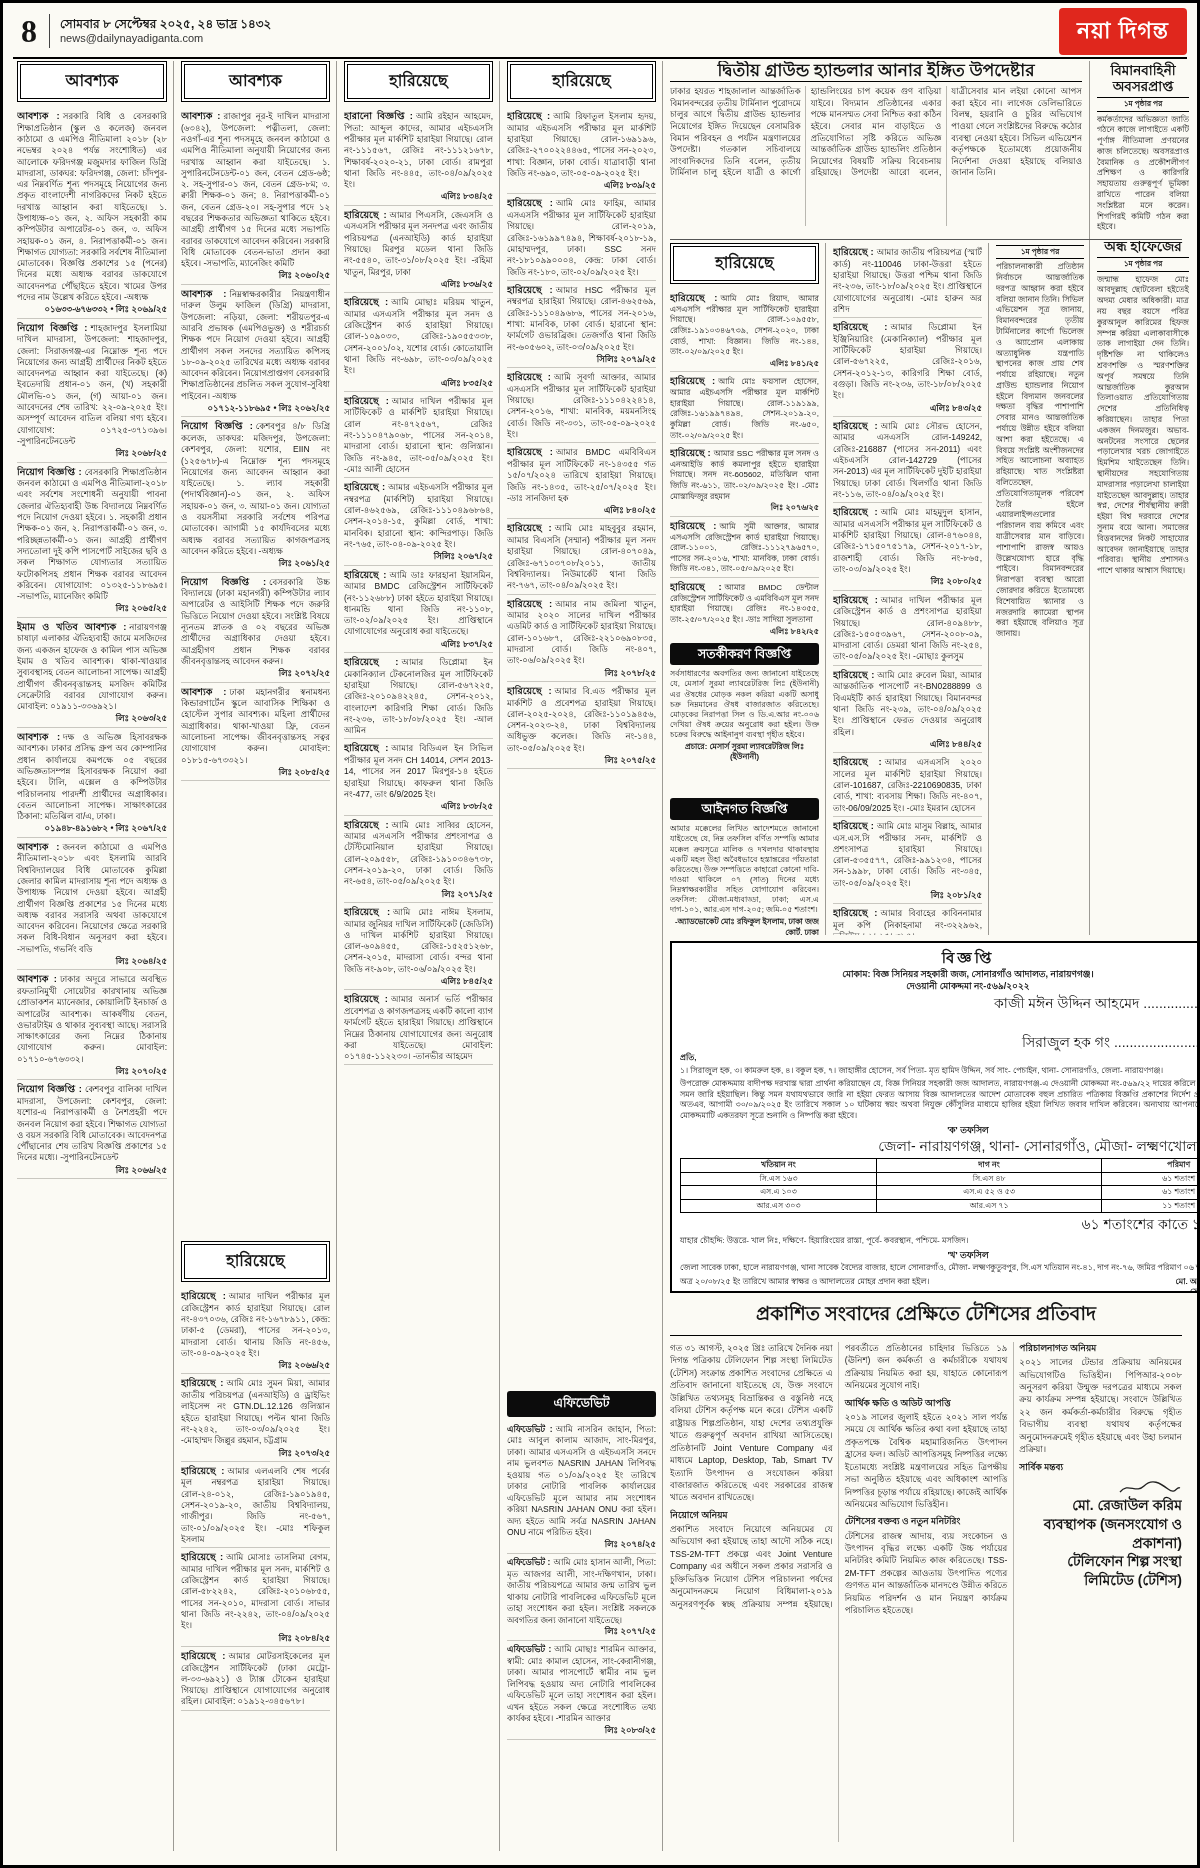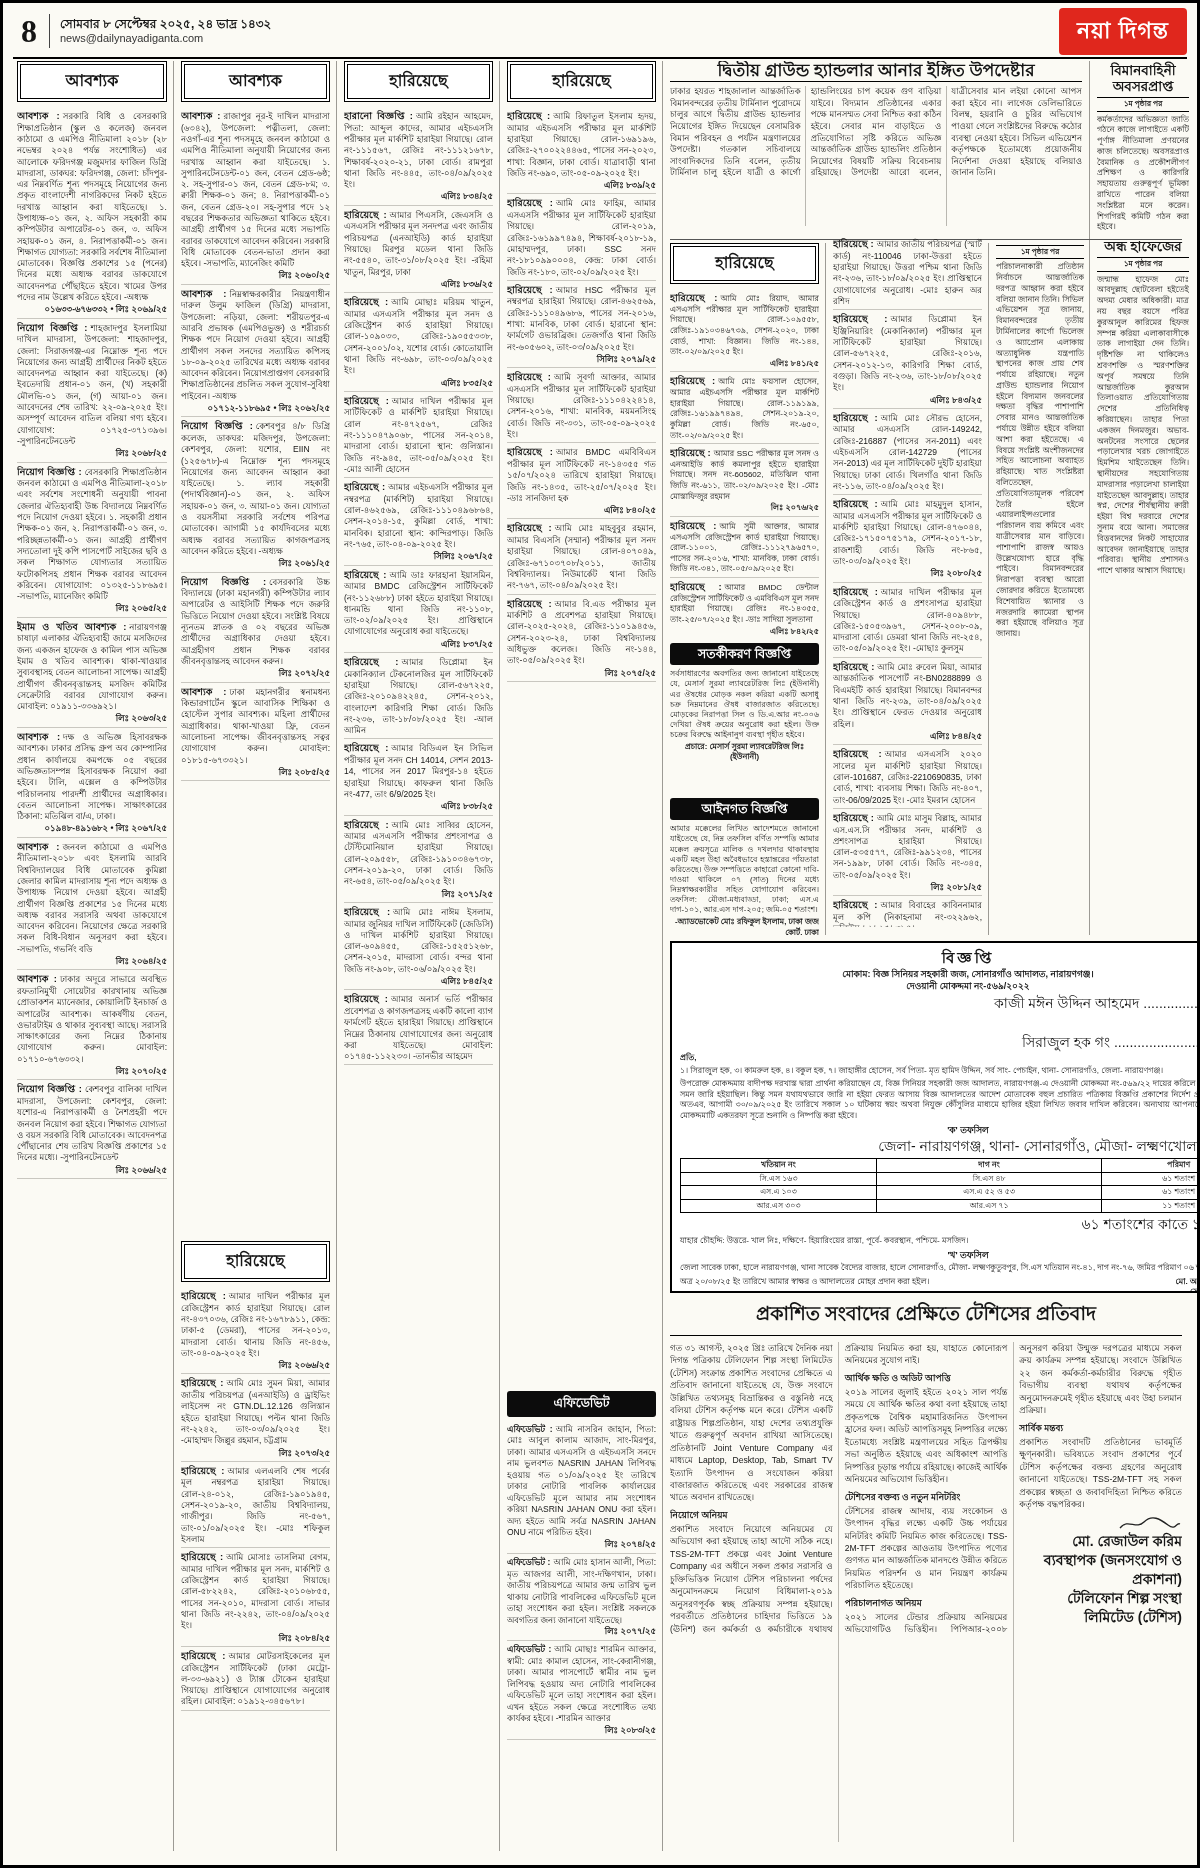--- a/index.html
+++ b/index.html
@@ -277,20 +277,24 @@
         <div class="ad">
           <span class="lead">হারিয়েছে :</span><span>আমার BMDC এমবিবিএস পরীক্ষার মূল সার্টিফিকেট নং-১৪৩৫৫ গত ১৫/০৭/২০২৪ তারিখে হারাইয়া গিয়াছে। জিডি নং-১৪৩৫, তাং-২৫/০৭/২০২৫ ইং। -ডাঃ সানজিদা হক</span>
           <div class="ref">এলিঃ ৮৪০/২৫</div>
         </div>
 
         <div class="ad">
           <span class="lead">হারিয়েছে :</span><span>আমি মোঃ মাহবুবুর রহমান, আমার বিএসসি (সম্মান) পরীক্ষার মূল সনদ হারাইয়া গিয়াছে। রোল-৪০৭০৪৯, রেজিঃ-৬৭১০৩৭০৮/২০১১, জাতীয় বিশ্ববিদ্যালয়। নিউমার্কেট থানা জিডি নং-৭৬৭, তাং-০৪/০৯/২০২৫ ইং।</span>
           
         </div>
 
+        <div class="ad">
+          <span class="lead">হারিয়েছে :</span><span>আমার নাম জমিলা খাতুন, আমার ২০২০ সালের দাখিল পরীক্ষার এডমিট কার্ড ও সার্টিফিকেট হারাইয়া গিয়াছে। রোল-১০১৬৮৭, রেজিঃ-২২১০৬৯০৮৩৫, মাদরাসা বোর্ড। জিডি নং-৪০৭, তাং-০৬/০৯/২০২৫ ইং।</span>
+          <div class="ref">লিঃ ২০৭৮/২৫</div>
+        </div>
 
         <div class="ad">
           <span class="lead">হারিয়েছে :</span><span>আমার বি.এড পরীক্ষার মূল মার্কশিট ও প্রবেশপত্র হারাইয়া গিয়াছে। রোল-২০২৫-২০২৪, রেজিঃ-১১০১৯৪৫৬, সেশন-২০২৩-২৪, ঢাকা বিশ্ববিদ্যালয় অধিভুক্ত কলেজ। জিডি নং-১৪৪, তাং-০৫/০৯/২০২৫ ইং।</span>
           <div class="ref">লিঃ ২০৭৫/২৫</div>
         </div>
       </div>
     <div class="bar">এফিডেভিট</div>
     <div>
 
         <div class="aff-entry">
@@ -369,21 +373,21 @@
     <div>সর্বসাধারণের অবগতির জন্য জানানো যাইতেছে যে, মেসার্স সুরমা ল্যাবরেটরিজ লিঃ (ইউনানী) এর ঔষধের মোড়ক নকল করিয়া একটি অসাধু চক্র নিম্নমানের ঔষধ বাজারজাত করিতেছে। মোড়কের নিরাপত্তা সিল ও ডি.এ.আর নং-০০৬ দেখিয়া ঔষধ ক্রয়ের অনুরোধ করা হইল। উক্ত চক্রের বিরুদ্ধে আইনানুগ ব্যবস্থা গৃহীত হইবে।</div>
     <div class="foot">প্রচারে: মেসার্স সুরমা ল্যাবরেটরিজ লিঃ (ইউনানী)</div>
   </div>
 
   <div class="notice" style="top:793px;height:139px">
     <div class="bar">আইনগত বিজ্ঞপ্তি</div>
     <div>আমার মক্কেলের লিখিত আদেশমতে জানানো যাইতেছে যে, নিম্ন তফসিল বর্ণিত সম্পত্তি আমার মক্কেল ক্রয়সূত্রে মালিক ও দখলদার থাকাবস্থায় একটি মহল উহা অবৈধভাবে হস্তান্তরের পাঁয়তারা করিতেছে। উক্ত সম্পত্তিতে কাহারো কোনো দাবি-দাওয়া থাকিলে ০৭ (সাত) দিনের মধ্যে নিম্নস্বাক্ষরকারীর সহিত যোগাযোগ করিবেন। তফসিল: মৌজা-মধ্যবাড্ডা, ঢাকা; এস.এ দাগ-১০১, আর.এস দাগ-২০৫; জমি-০৫ শতাংশ।</div>
     <div class="foot" style="text-align:right">-অ্যাডভোকেট মোঃ রফিকুল ইসলাম, ঢাকা জজ কোর্ট, ঢাকা</div>
   </div>
 
-  <div style="position:absolute;left:830px;top:232px;width:149px;height:692px;overflow:hidden">
+  <div style="position:absolute;left:830px;top:240px;width:149px;height:692px;overflow:hidden">
     <div>
 
         <div class="ad">
           <span class="lead">হারিয়েছে :</span><span>আমার জাতীয় পরিচয়পত্র (স্মার্ট কার্ড) নং-110046 ঢাকা-উত্তরা হইতে হারাইয়া গিয়াছে। উত্তরা পশ্চিম থানা জিডি নং-২৩৬, তাং-১৮/০৯/২০২৫ ইং। প্রাপ্তিস্থানে যোগাযোগের অনুরোধ। -মোঃ হারুন অর রশিদ</span>
           
         </div>
 
         <div class="ad">
           <span class="lead">হারিয়েছে :</span><span>আমার ডিপ্লোমা ইন ইঞ্জিনিয়ারিং (মেকানিক্যাল) পরীক্ষার মূল সার্টিফিকেট হারাইয়া গিয়াছে। রোল-৫৬৭২২৫, রেজিঃ-২০১৬, সেশন-২০১২-১৩, কারিগরি শিক্ষা বোর্ড, বগুড়া। জিডি নং-২৩৬, তাং-১৮/০৮/২০২৫ ইং।</span>
           <div class="ref">এলিঃ ৮৪৩/২৫</div>
@@ -498,21 +502,20 @@
             <span>টেশিসের রাজস্ব আদায়, ব্যয় সংকোচন ও উৎপাদন বৃদ্ধির লক্ষ্যে একটি উচ্চ পর্যায়ের মনিটরিং কমিটি নিয়মিত কাজ করিতেছে। TSS-2M-TFT প্রকল্পের আওতায় উৎপাদিত পণ্যের গুণগত মান আন্তর্জাতিক মানদণ্ডে উন্নীত করিতে নিয়মিত পরিদর্শন ও মান নিয়ন্ত্রণ কার্যক্রম পরিচালিত হইতেছে।</span>
           </div>
 
           <div class="psec">
             <div class="sub">পরিচালনাগত অনিয়ম</div>
             <span>২০২১ সালের টেন্ডার প্রক্রিয়ায় অনিয়মের অভিযোগটিও ভিত্তিহীন। পিপিআর-২০০৮ অনুসরণ করিয়া উন্মুক্ত দরপত্রের মাধ্যমে সকল ক্রয় কার্যক্রম সম্পন্ন হইয়াছে। সংবাদে উল্লিখিত ২২ জন কর্মকর্তা-কর্মচারীর বিরুদ্ধে গৃহীত বিভাগীয় ব্যবস্থা যথাযথ কর্তৃপক্ষের অনুমোদনক্রমেই গৃহীত হইয়াছে এবং উহা চলমান প্রক্রিয়া।</span>
           </div>
 
           <div class="psec">
             <div class="sub">সার্বিক মন্তব্য</div>
-            <span>প্রকাশিত সংবাদটি প্রতিষ্ঠানের ভাবমূর্তি ক্ষুণ্নকারী। ভবিষ্যতে সংবাদ প্রকাশের পূর্বে টেশিস কর্তৃপক্ষের বক্তব্য গ্রহণের অনুরোধ জানানো যাইতেছে। TSS-2M-TFT সহ সকল প্রকল্পের স্বচ্ছতা ও জবাবদিহিতা নিশ্চিত করিতে কর্তৃপক্ষ বদ্ধপরিকর।</span>
           </div>
         </div>
       <div class="protest-sig">
         <svg width="64" height="16" viewBox="0 0 64 16">
           <path d="M2 12 C 10 2, 18 14, 26 6 S 42 3, 50 9 S 58 6, 62 8" stroke="#222" fill="none" stroke-width="1.3"></path>
         </svg>
         <div>মো. রেজাউল করিম</div>
         <div>ব্যবস্থাপক (জনসংযোগ ও প্রকাশনা)</div>
         <div>টেলিফোন শিল্প সংস্থা লিমিটেড (টেশিস)</div>
       </div>

